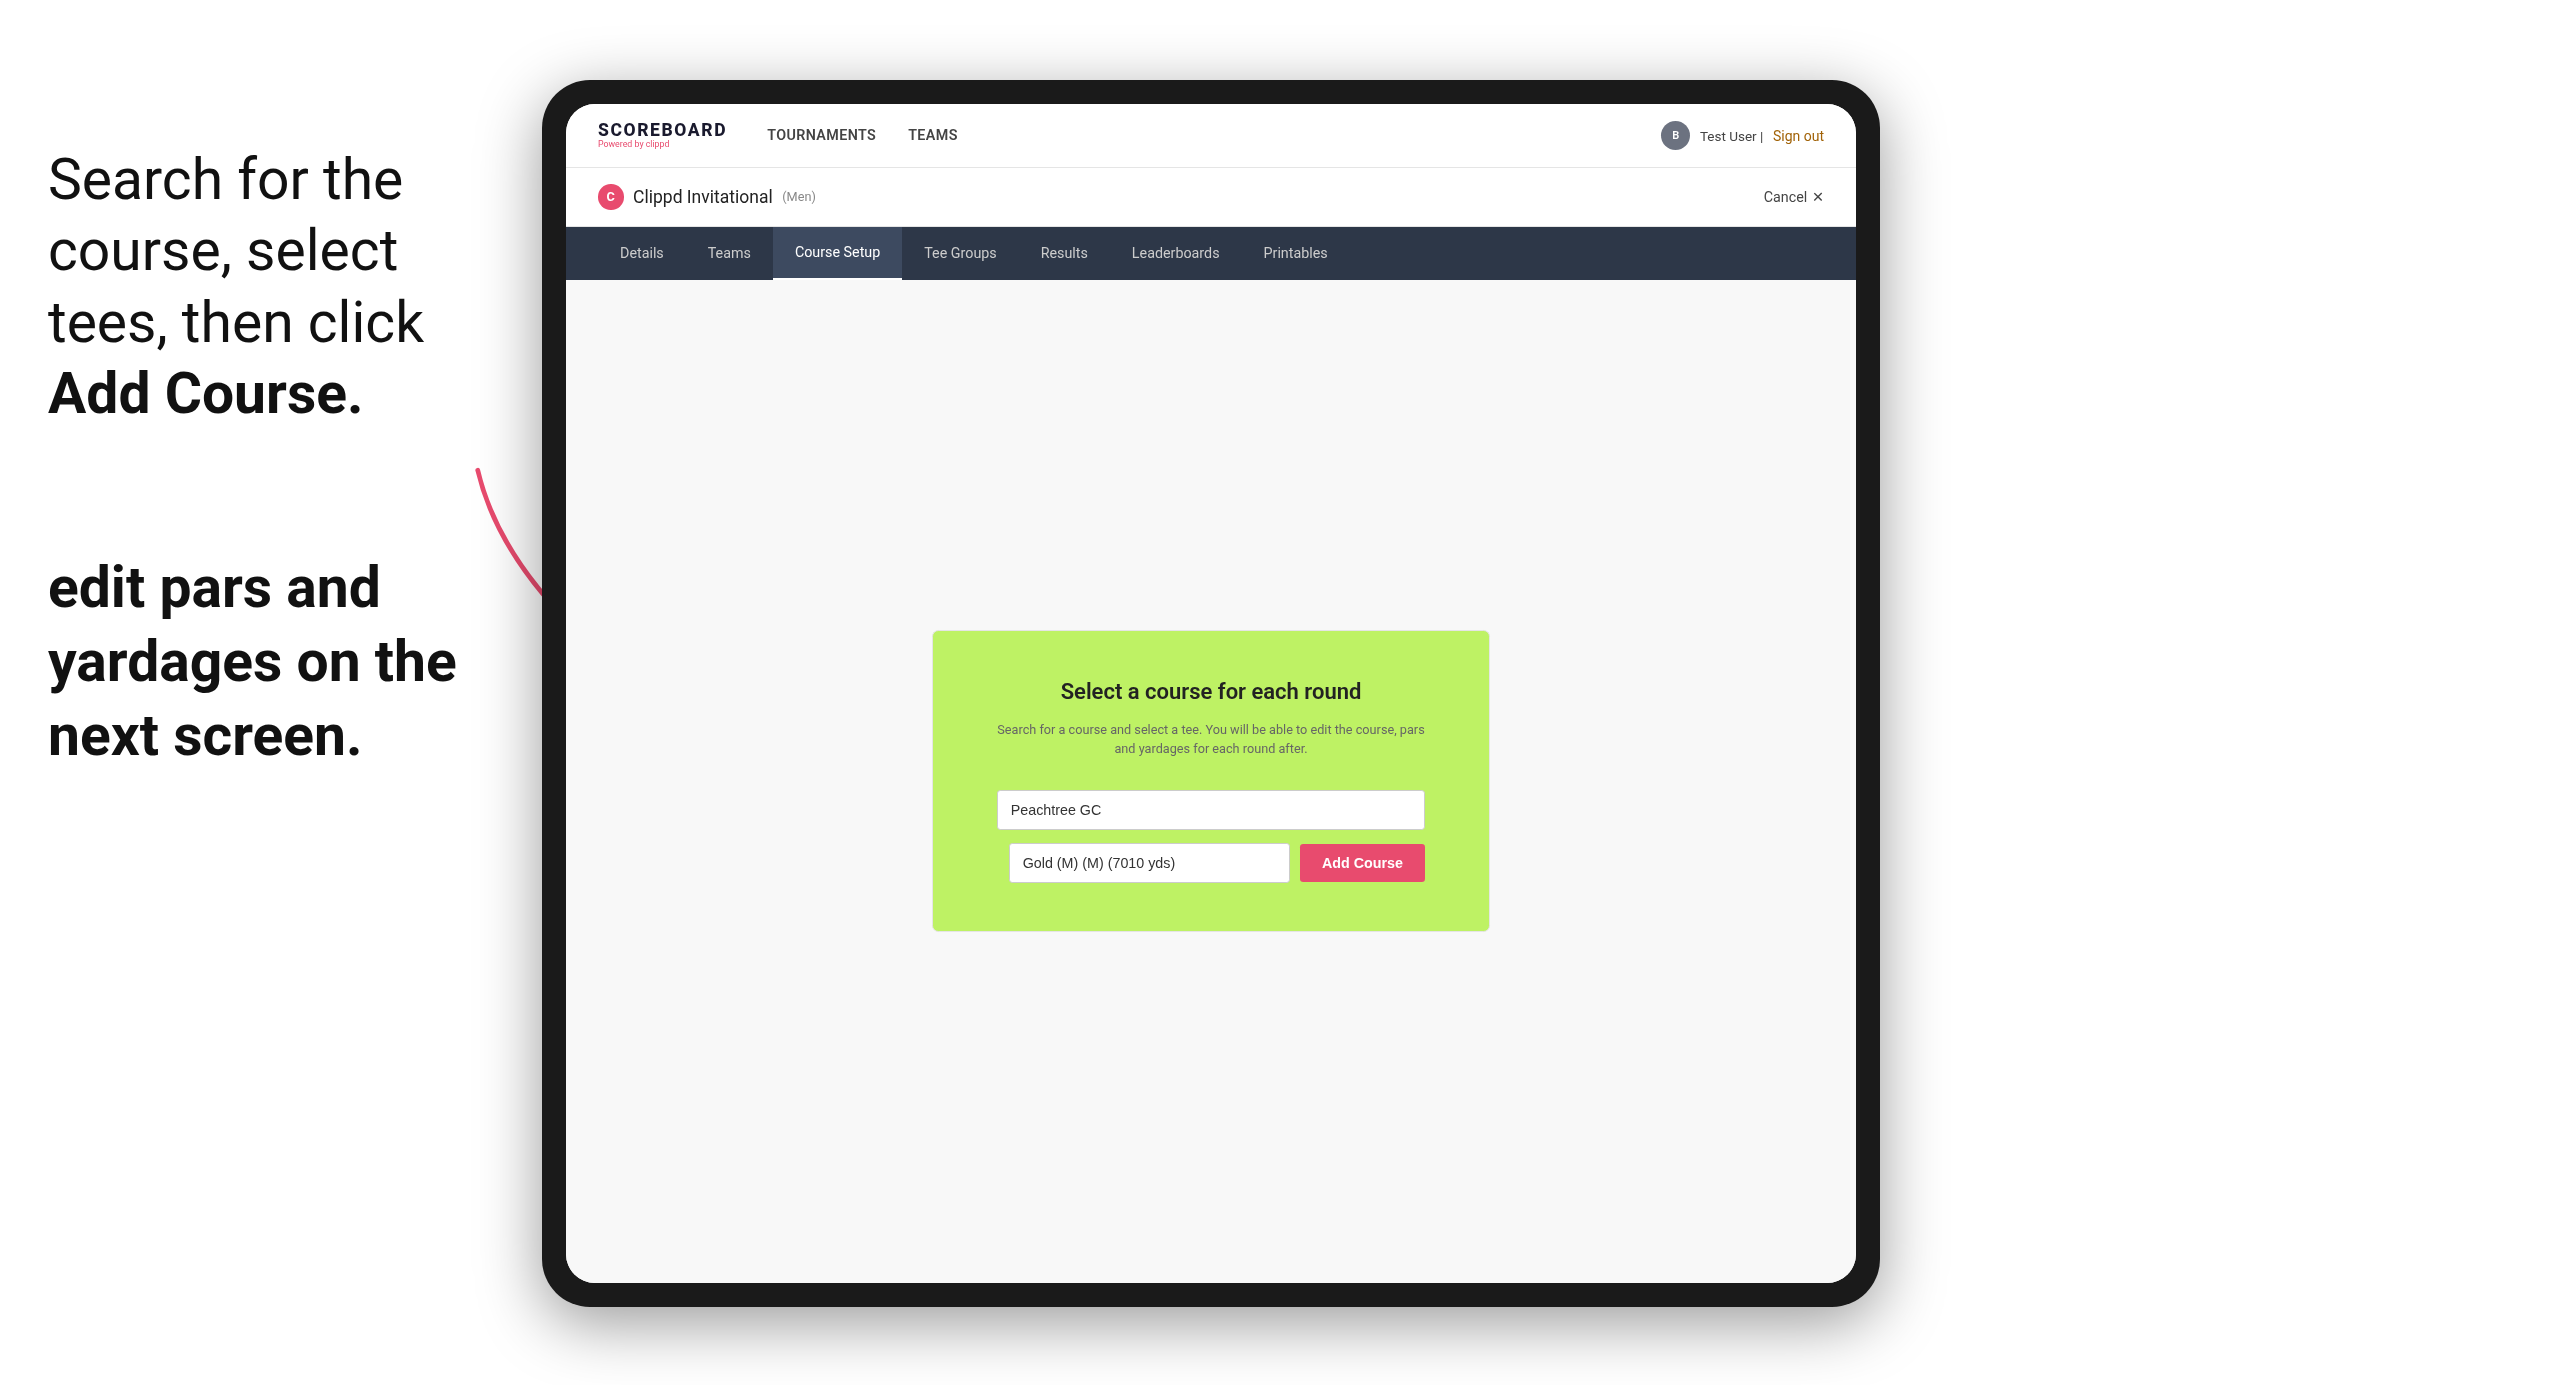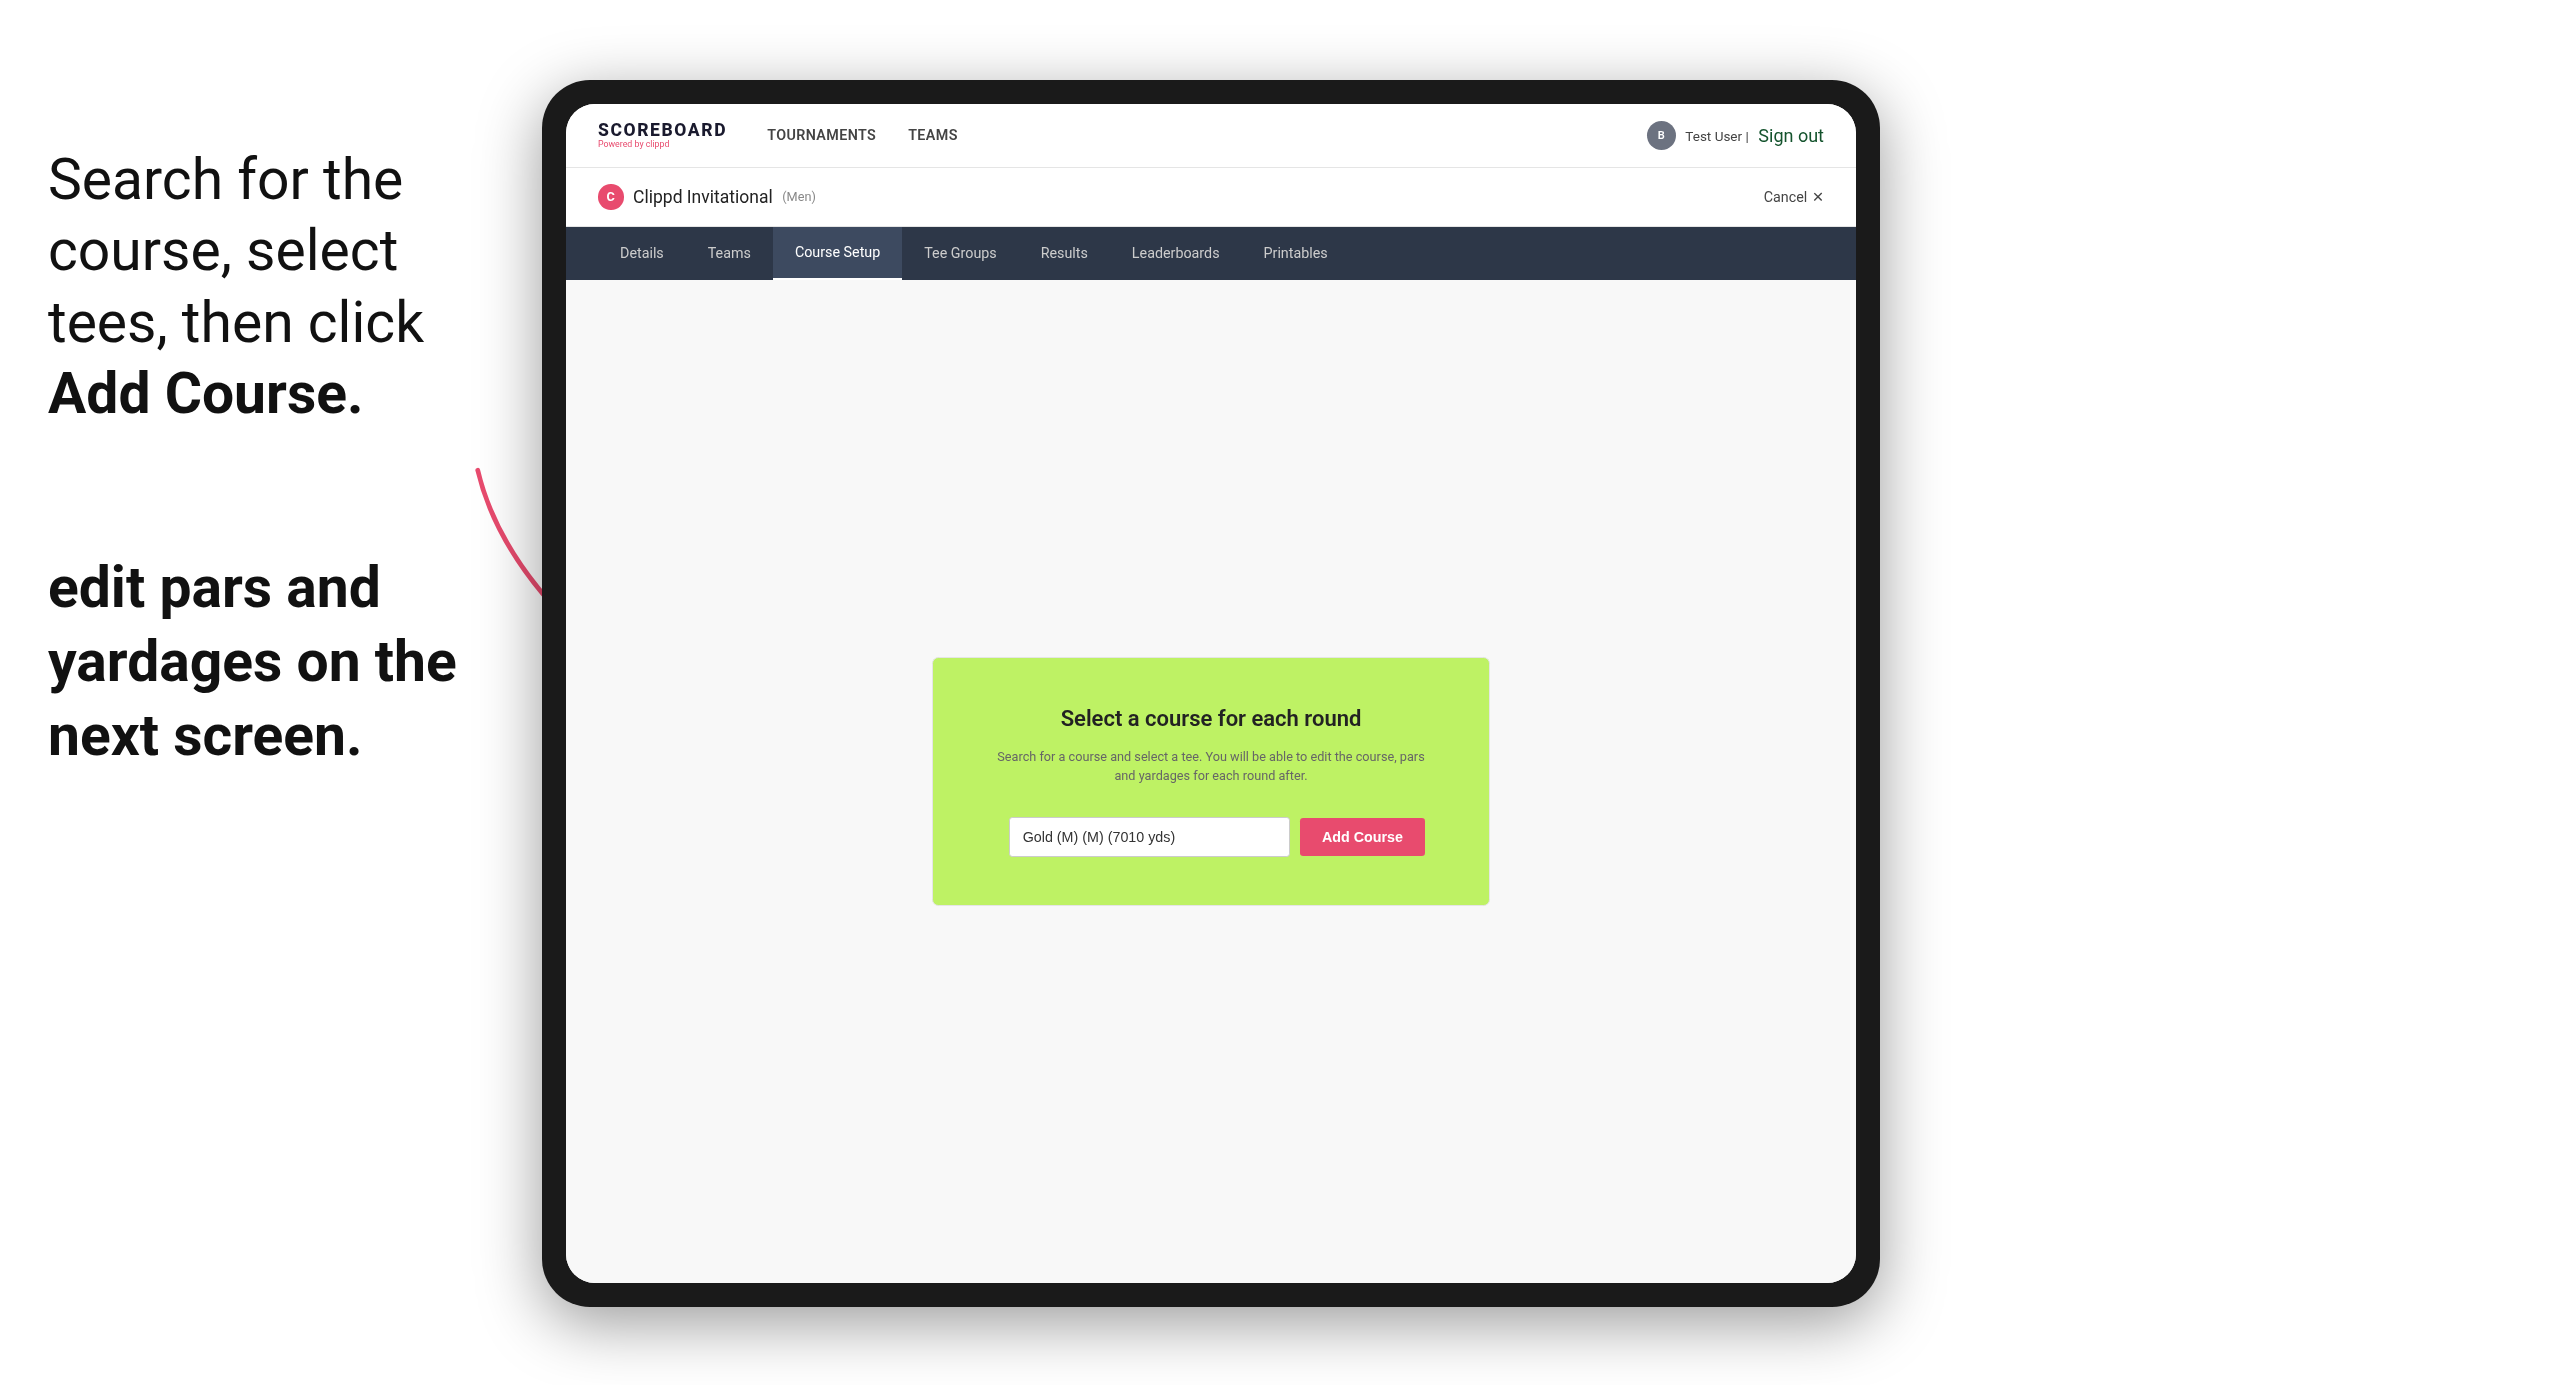--- a/index.html
+++ b/index.html
@@ -124,22 +124,22 @@
       font-size: 11px;
       font-weight: 600;
     }
 
     .nav-user-info {
       font-size: 13.5px;
       color: #444;
     }
 
     .nav-signout {
-      font-size: 18px;
-      color: #14532d;
+      font-size: 14px;
+      color: #a16207;
       cursor: pointer;
     }
 
     
     .tournament-header {
       background: #fff;
       padding: 16px 32px;
       display: flex;
       align-items: center;
       justify-content: space-between;
@@ -368,20 +368,21 @@
       <div class="tab">Results</div>
       <div class="tab">Leaderboards</div>
       <div class="tab">Printables</div>
     </div>
 
     <div class="main-content">
       <div class="course-selector-card">
         <div class="card-title">Select a course for each round</div>
         <div class="card-subtitle">Search for a course and select a tee. You will be able to edit the course, pars and yardages for each round after.</div>
 
+        <input class="course-search-input" type="text" value="Peachtree GC" placeholder="Peachtree GC" style="">
 
         <div class="tee-select-row">
           <div class="tee-select-wrapper">
             <select>
               <option>Gold (M) (M) (7010 yds)</option>
             </select>
           </div>
           <button class="add-course-btn">Add Course</button>
         </div>
       </div>

